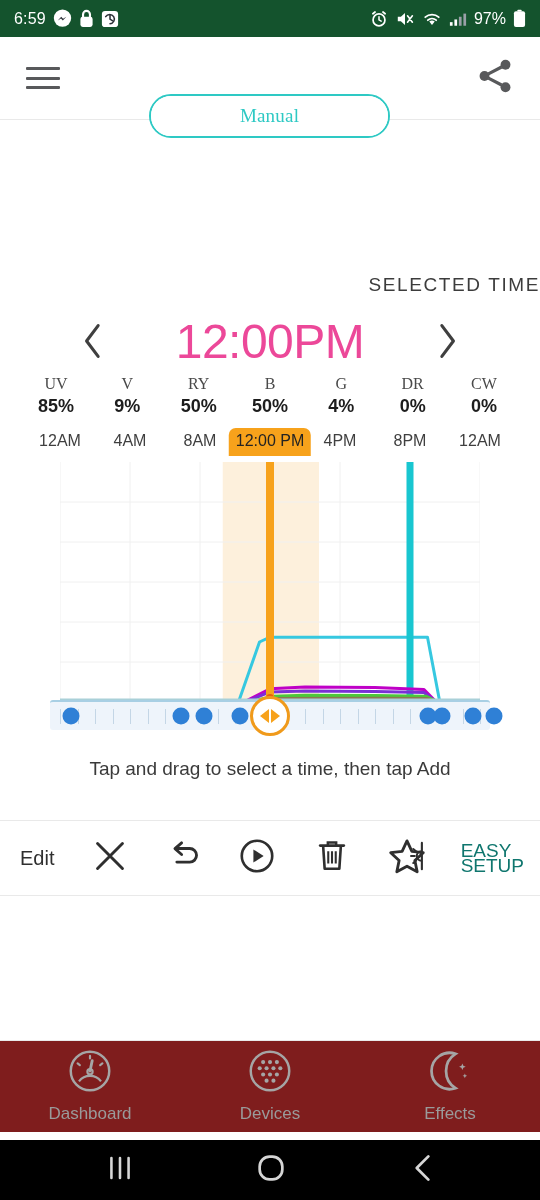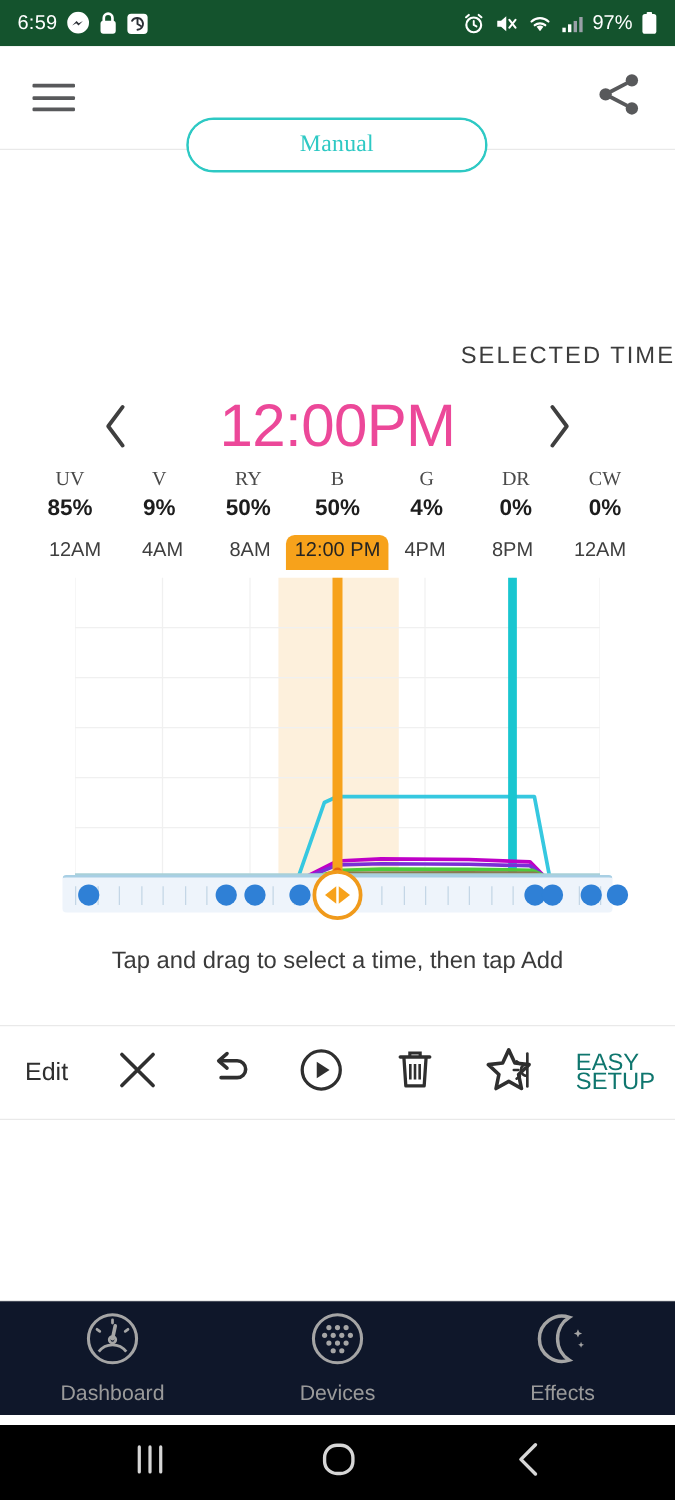--- a/index.html
+++ b/index.html
@@ -95,21 +95,21 @@
   .toolbar { position:absolute; top:820px; left:0; width:540px; height:76px;
     border-top:1px solid #e9e9e9; border-bottom:1px solid #e9e9e9;
     display:flex; align-items:center; }
   .tb-item { display:flex; align-items:center; justify-content:center; cursor:pointer; }
   .tb-edit { position:absolute; left:20px; font-size:20px; color:#2f2f2f; }
   .tb-easy { position:absolute; right:16px; display:flex; align-items:center; gap:5px; }
   .tb-easy-txt { font-size:19px; color:#0f766e; line-height:15px;padding-left:28px; }
 
   
   .bottomnav { position:absolute; top:1040px; left:0; width:540px; height:92px;
-    background:#0f172a; border-top:1px solid #e9e9e9; display:flex; }
+    background:#7f1d1d; border-top:1px solid #e9e9e9; display:flex; }
   .nav-item { flex:1; display:flex; flex-direction:column; align-items:center;
     justify-content:center; gap:7px; cursor:pointer; }
   .nav-label { font-size:17px; color:#9a9a9a; }
   .nav-item.active .nav-label { color:#2ec9c4; }
 
   
   .androidnav { position:absolute; top:1140px; left:0; width:540px; height:60px;
     background:#000000; display:flex; align-items:center; }
   .an-item { position:absolute; top:50%; transform:translateY(-50%); cursor:pointer; }
 </style>

